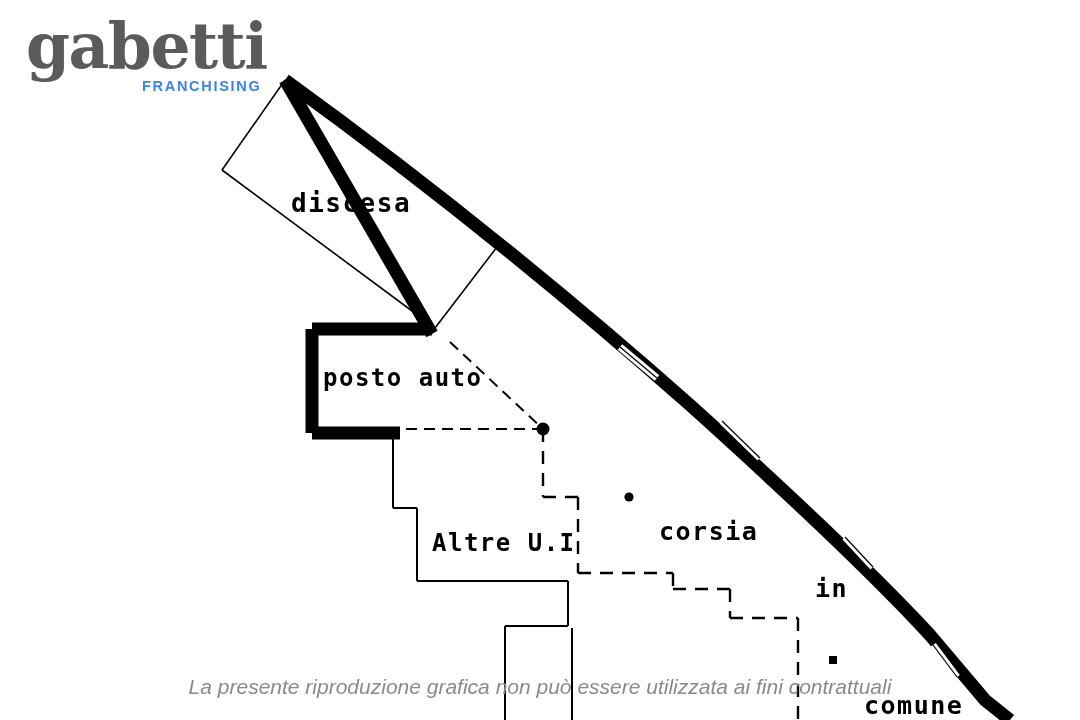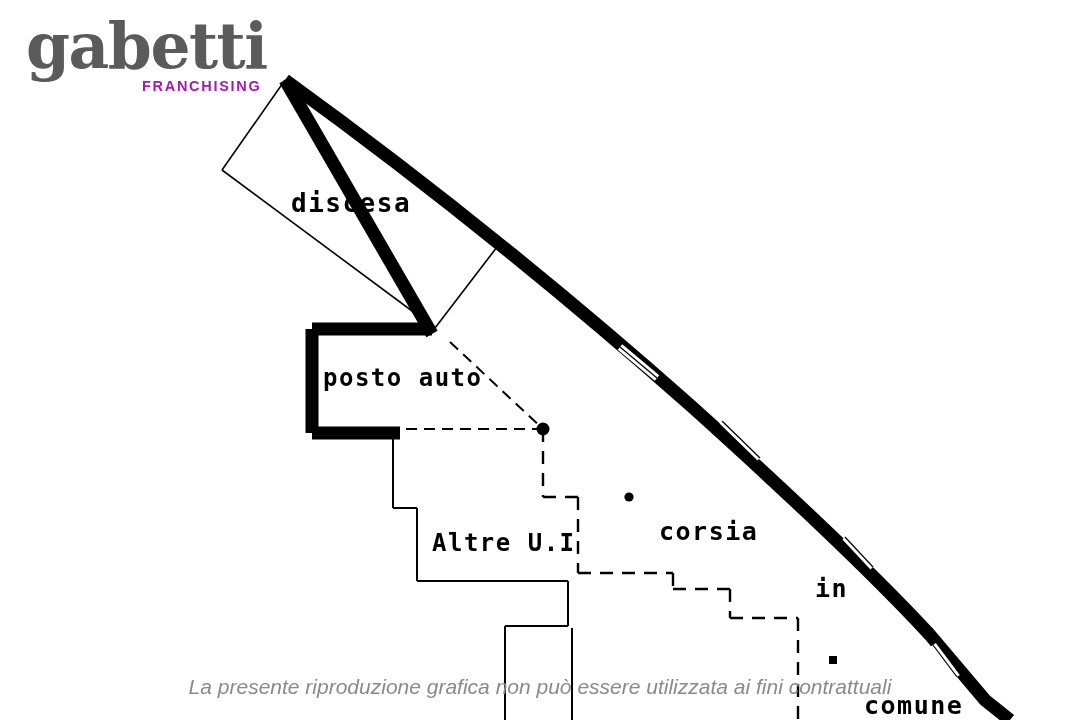--- a/index.html
+++ b/index.html
@@ -45,21 +45,21 @@
     padding: 0;
   }
   #brand-sub {
     position: absolute;
     left: 116px;
     top: 64px;
     font-family: "Liberation Sans", sans-serif;
     font-weight: 700;
     font-size: 14.5px;
     letter-spacing: 1.7px;
-    color: #a21caf;
+    color: #3b82f6;
   }
 
   
   #plan-svg {
     position: absolute;
     left: 0;
     top: 0;
     width: 1080px;
     height: 720px;
     display: block;

